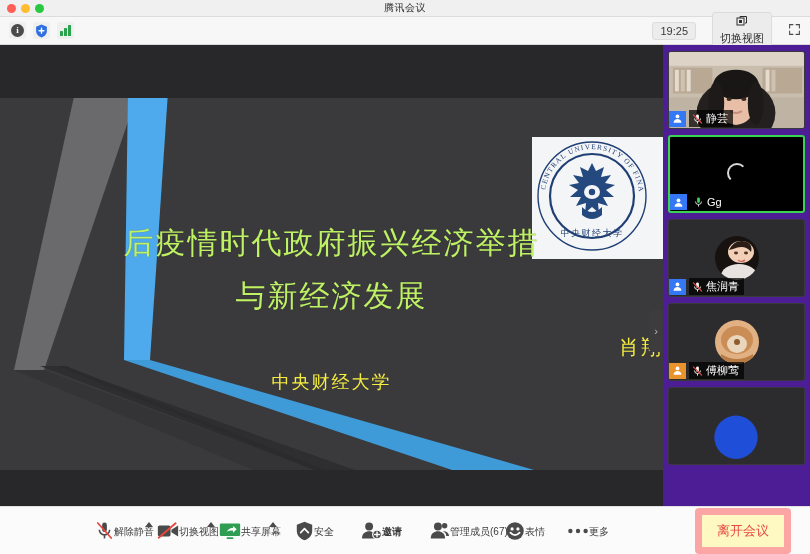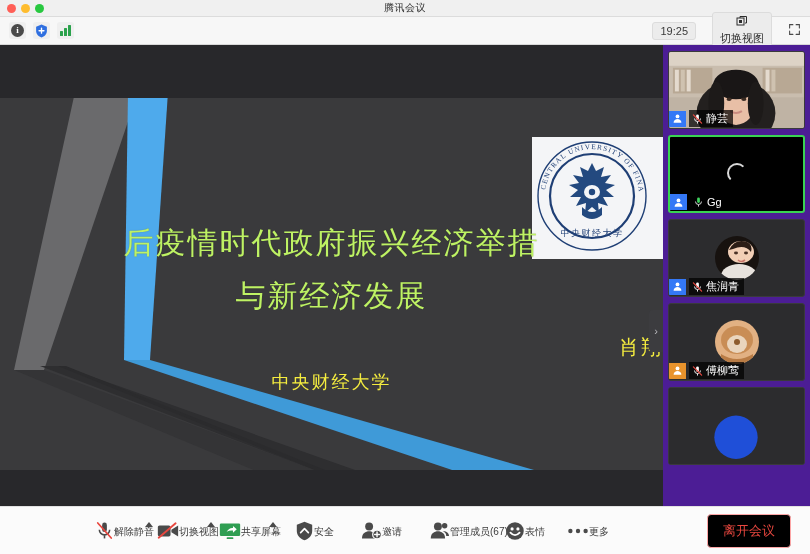--- a/index.html
+++ b/index.html
@@ -153,21 +153,21 @@
     width:48px; cursor:pointer; user-select:none;
   }
   .tool .glyph { height:22px; display:flex; align-items:center; justify-content:center; }
   .tool .tlabel { font-size:10px; color:#3c3c3c; margin-top:3px; white-space:nowrap; }
   .caret {
     width:0;height:0;border-left:4px solid transparent;border-right:4px solid transparent;
     border-bottom:5px solid #4a4a4a; margin:0 4px 15px 2px; cursor:pointer;
   }
   .leave-btn {
     margin-left:auto; margin-right:19px;
-    border:1px solid #fca5a5; color:#e8473f; background:#000000;
+    border:7px solid #fca5a5; color:#e8473f; background:#fef9c3;
     font-size:13px; border-radius:4px; padding:7px 15px; cursor:pointer;
   }
 </style>
 </head>
 <body>
 
 <div id="app">
 
   <div class="titlebar">
     <div class="traffic">
@@ -438,21 +438,21 @@
       <div class="tool" style="margin-left:14px;">
         <span class="glyph">
           <svg width="19" height="20" viewBox="0 0 24 26">
             <path d="M12 1 L22 5 V13 C22 19 17 23.5 12 25 C7 23.5 2 19 2 13 V5 Z" fill="#4a4a4a"></path>
             <path d="M7 15 L12 10 L17 15" fill="none" stroke="#fff" stroke-width="2.2" stroke-linecap="round" stroke-linejoin="round"></path>
           </svg>
         </span>
         <span class="tlabel">安全</span>
       </div>
 
-      <div class="tool" style="margin-left:18px;">
+      <div class="tool" style="margin-left:18px;font-weight:bold;">
         <span class="glyph">
           <svg width="21" height="19" viewBox="0 0 26 24">
             <circle cx="10" cy="7" r="5" fill="#4a4a4a"></circle>
             <path d="M1 22 C1 15.5 5.5 13 10 13 C14.5 13 19 15.5 19 22 Z" fill="#4a4a4a"></path>
             <circle cx="20" cy="17" r="5.5" fill="#4a4a4a" stroke="#fbfbfb" stroke-width="1.6"></circle>
             <path d="M20 14 V20 M17 17 H23" stroke="#fbfbfb" stroke-width="1.8" stroke-linecap="round"></path>
           </svg>
         </span>
         <span class="tlabel">邀请</span>
       </div>

